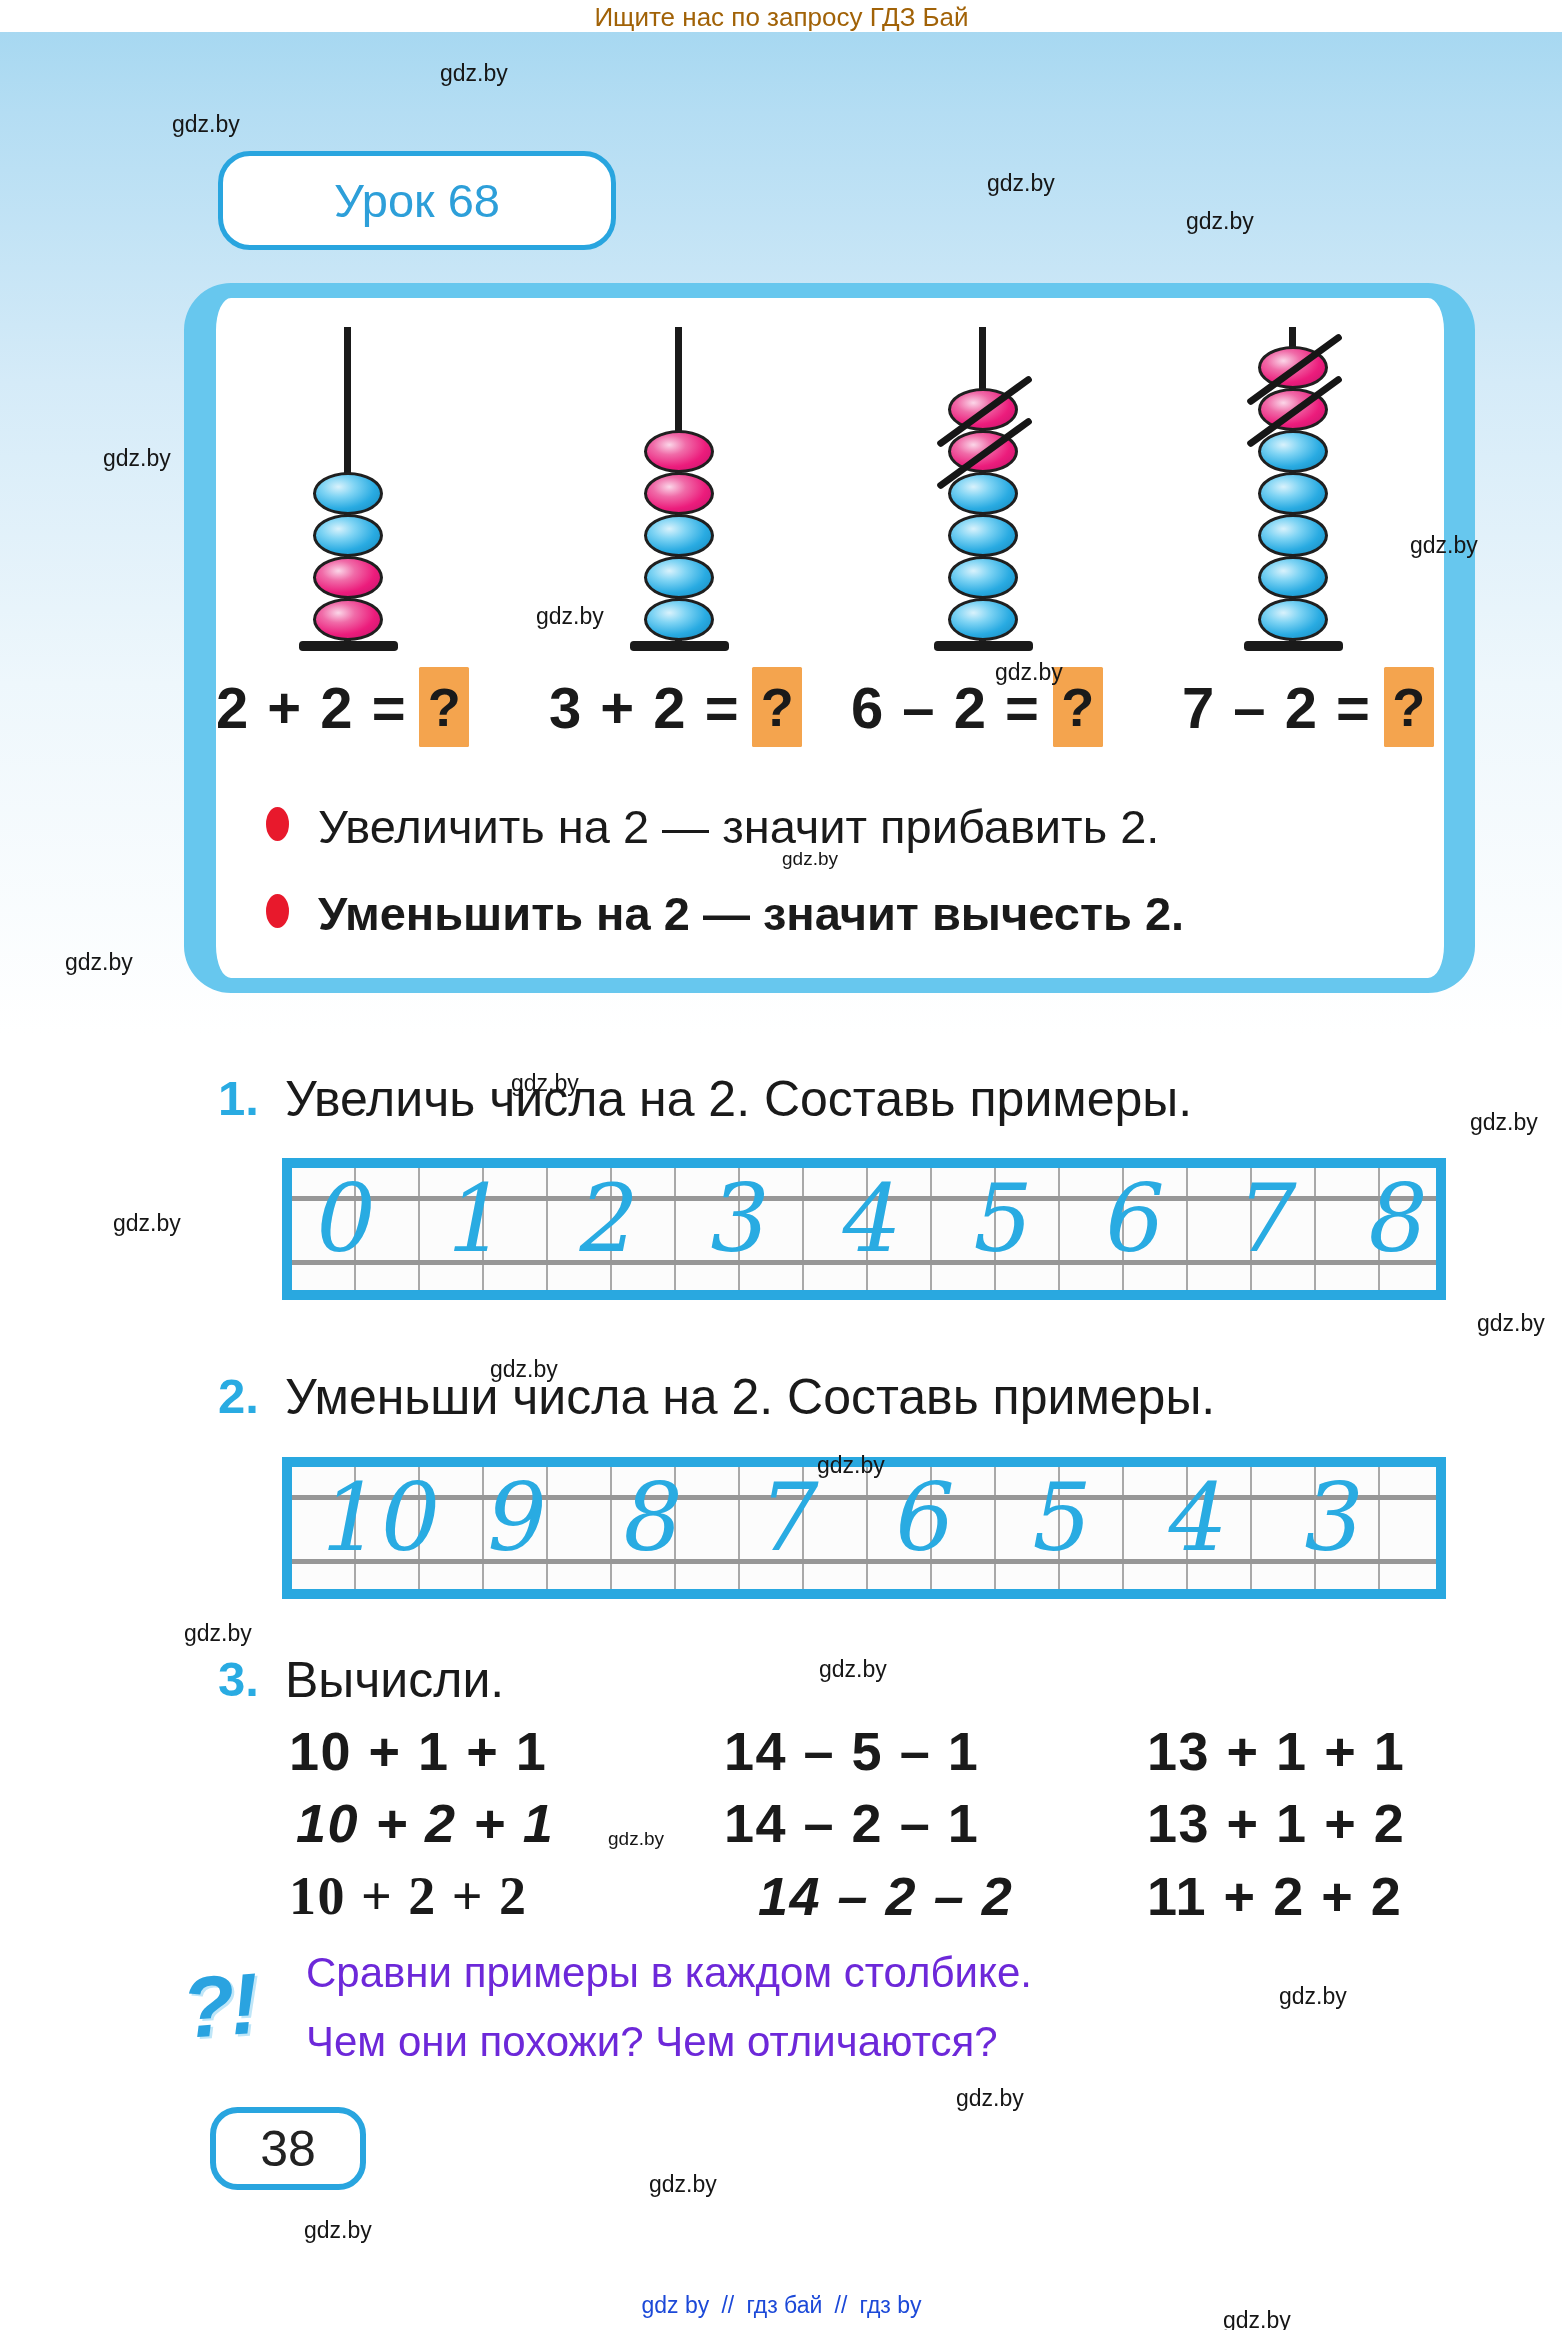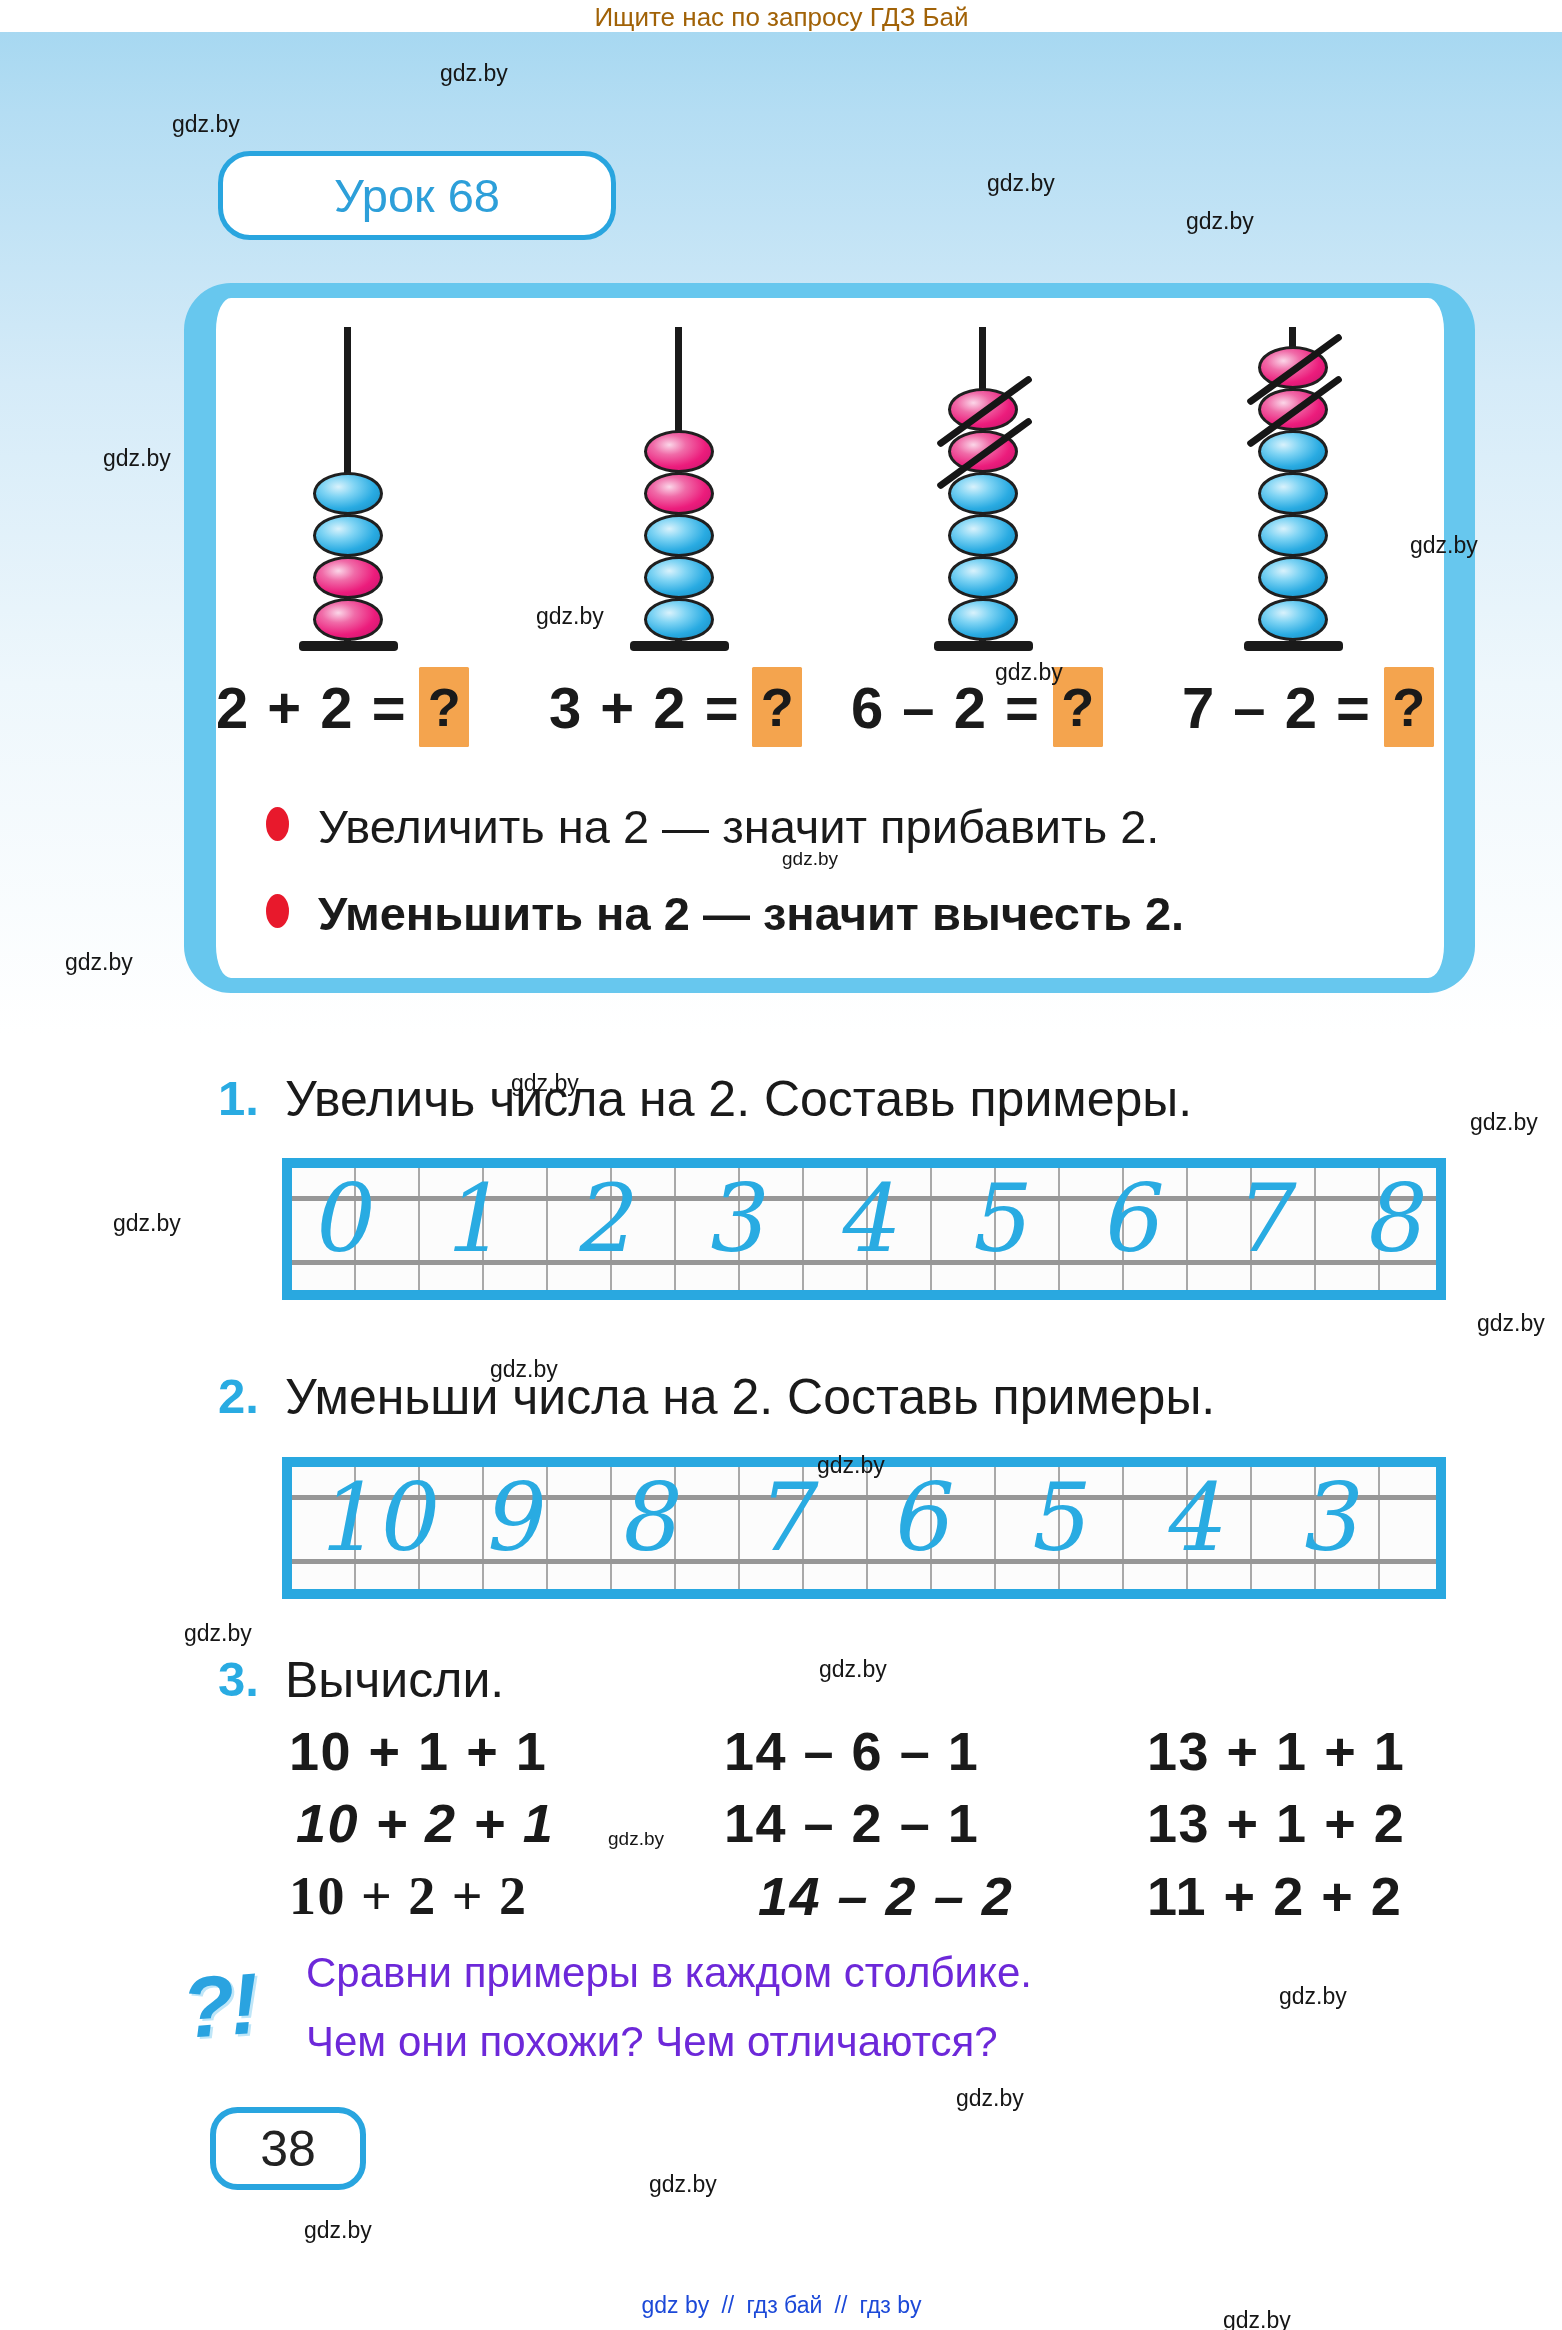--- a/index.html
+++ b/index.html
@@ -3,21 +3,21 @@
 <meta charset="utf-8">
 <style>
   html,body { margin:0; padding:0; background:#888; }
   .page { position:relative; width:1563px; height:2330px; background:#ffffff;
           font-family:"Liberation Sans", sans-serif; overflow:hidden; margin:0 auto; }
   .topbar { position:absolute; left:0; top:0; width:100%; height:32px; background:#ffffff; text-align:center; }
   .topbar span { font-size:26px; line-height:34px; color:#a16207; }
   .bg-gradient { position:absolute; left:0; top:32px; width:100%; height:1002px;
           background:linear-gradient(180deg,#a7d8f1 0%, #b4ddf3 8%, #d5ebf8 35%, #eef7fc 65%, #ffffff 100%); }
 
-  .lesson-badge { position:absolute; left:218px; top:151px; width:398px; height:89px; box-sizing:border-box;
+  .lesson-badge { position:absolute; left:218px; top:151px; width:398px; height:99px; box-sizing:border-box;
           background:#fff; border:5.4px solid #29a5df; border-radius:32px;
           display:flex; align-items:center; justify-content:center; }
   .lesson-badge span { font-size:47px; color:#2d9fd9; }
 
   .panel { position:absolute; left:184px; top:283px; width:1291px; height:710px; box-sizing:border-box;
           background:#ffffff; border:15.3px solid #67c7ee; border-left-width:32px; border-right-width:31px;
           border-radius:47px; }
 
   .abacus { position:absolute; top:321px; width:122px; height:340px; }
   .rod  { position:absolute; left:57px; top:6.1px; width:6.9px; height:324px; background:#1a1a1a; }
@@ -203,21 +203,21 @@
       <span class="wdigit" style="left: 906px;">4</span>
       <span class="wdigit" style="left: 1042px;">3</span>
     </div>
 
   <div class="task-label" style="left:218px; top:1651px;">
     <span class="task-num">3.</span>
     <span class="task-text">Вычисли.</span>
   </div>
   <div id="problems">
       <span class="prob" style="top: 1720px; left: 289px;">10 + 1 + 1</span>
-      <span class="prob" style="top: 1720px; left: 724px;">14 – 6 – 1</span>
+      <span class="prob" style="top: 1720px; left: 724px;">14 – 5 – 1</span>
       <span class="prob" style="top: 1720px; left: 1147px;">13 + 1 + 1</span>
       <span class="prob" style="top: 1792px; left: 296px; font-style: italic;">10 + 2 + 1</span>
       <span class="prob" style="top: 1792px; left: 724px;">14 – 2 – 1</span>
       <span class="prob" style="top: 1792px; left: 1147px;">13 + 1 + 2</span>
       <span class="prob" style="top: 1865px; left: 289px; font-family: Liberation Serif, serif;">10 + 2 + 2</span>
       <span class="prob" style="top: 1865px; left: 758px; font-style: italic;">14 – 2 – 2</span>
       <span class="prob" style="top: 1865px; left: 1147px;">11 + 2 + 2</span>
     </div>
 
   <div class="q-icon">?!</div>

